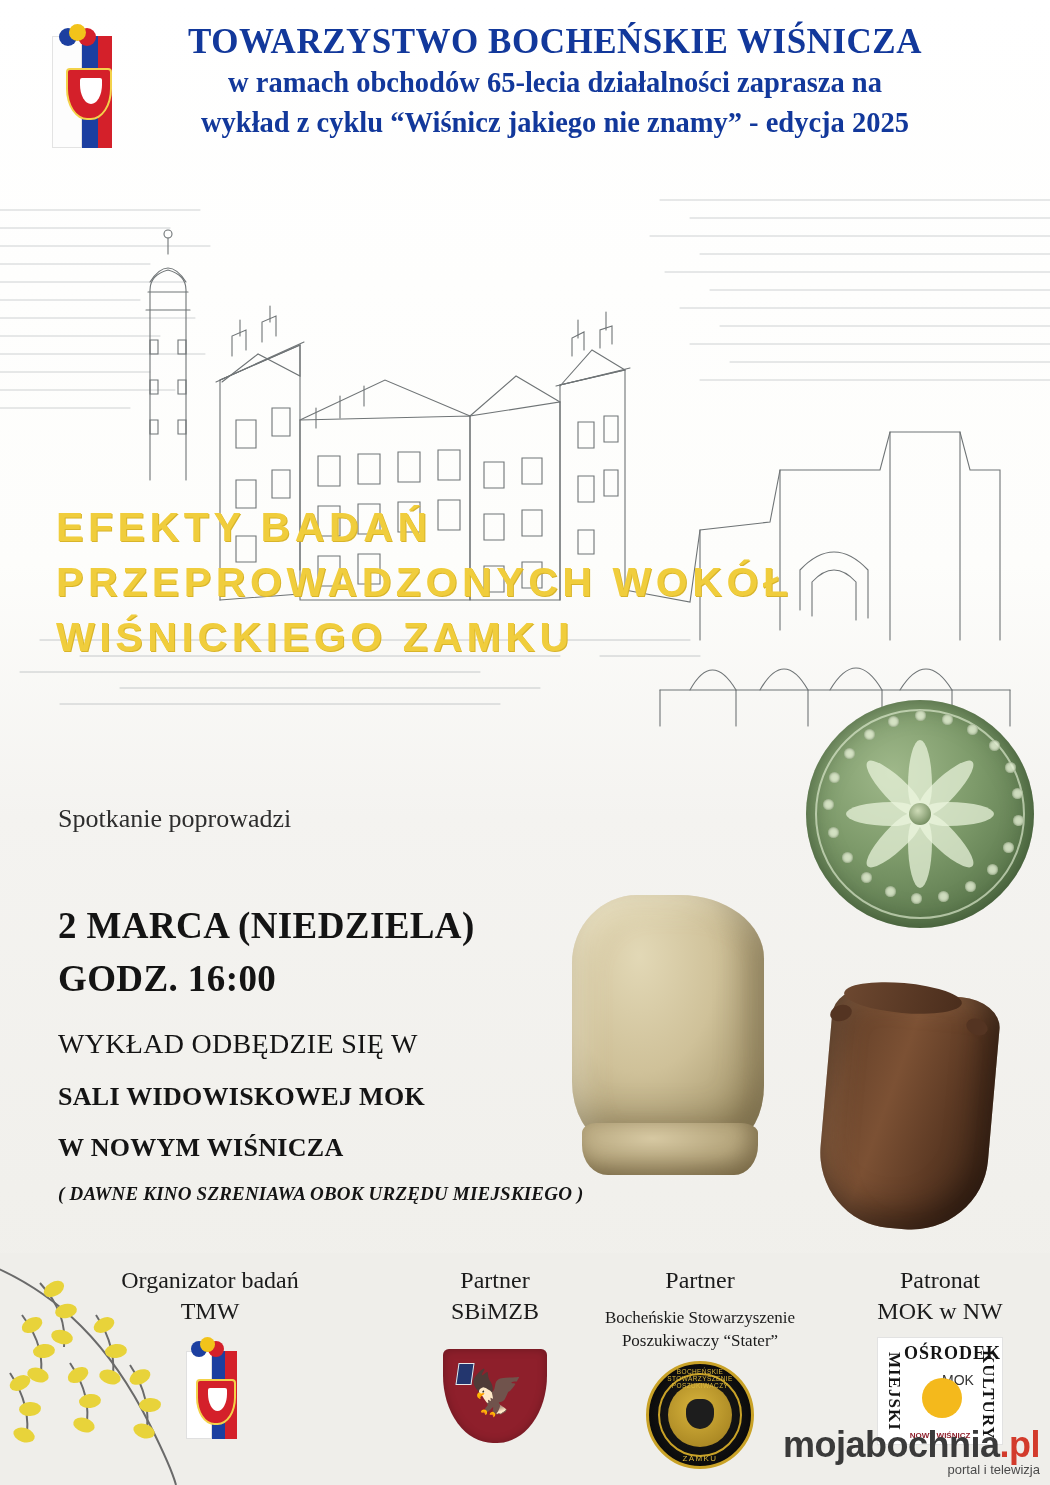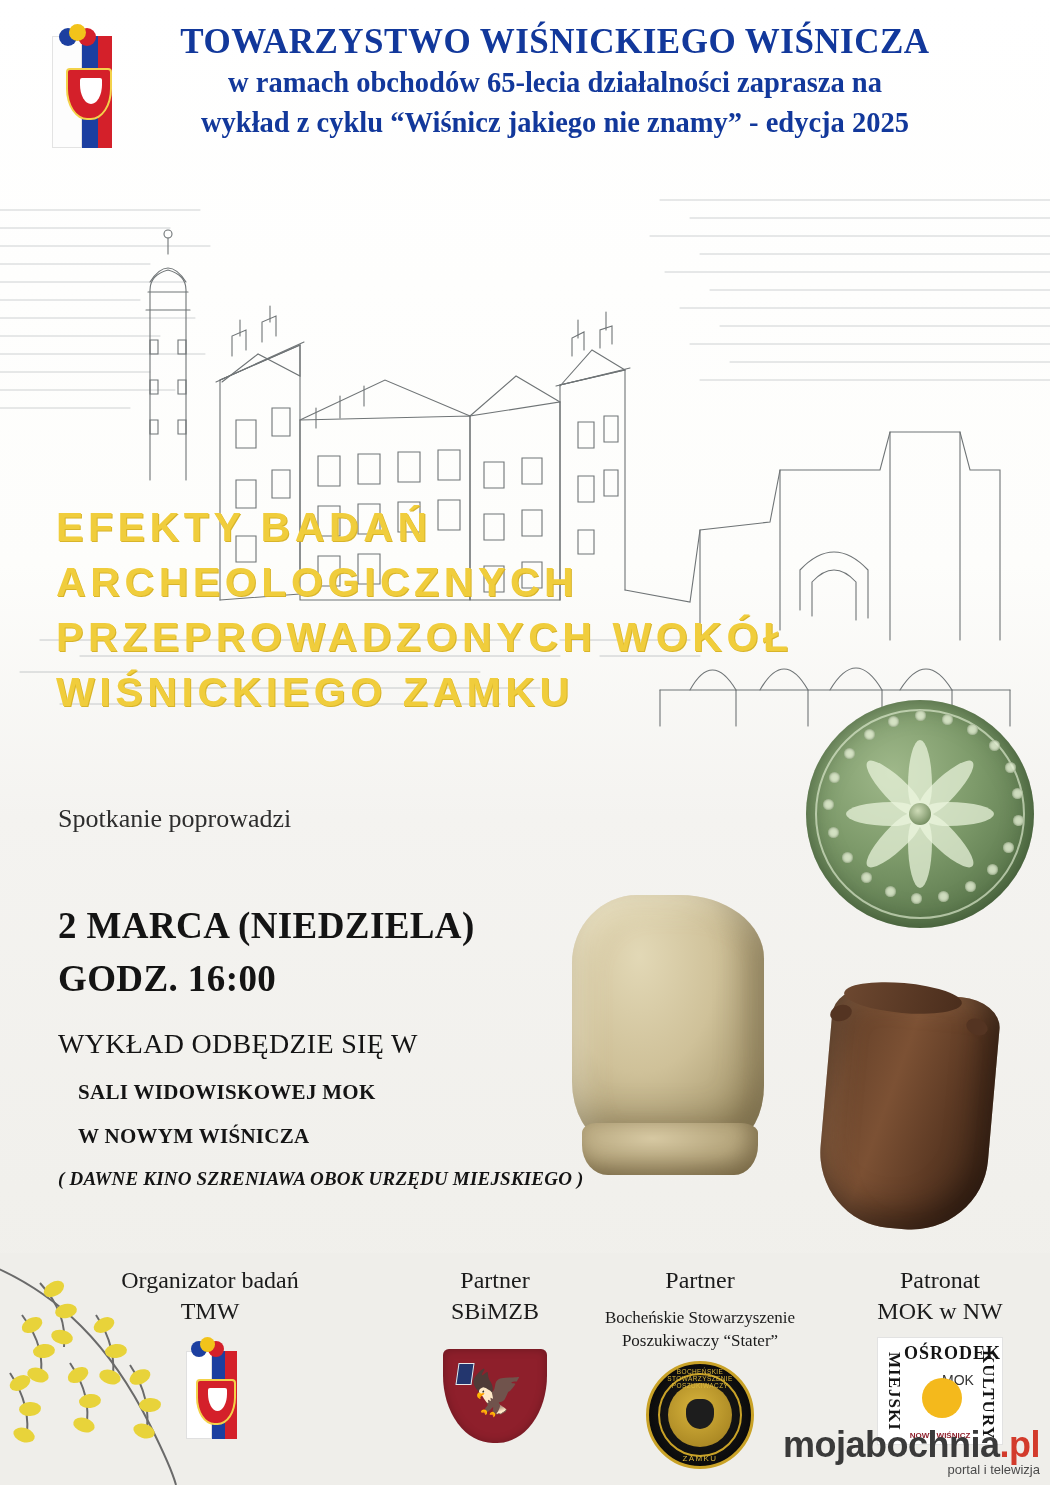--- a/index.html
+++ b/index.html
@@ -162,26 +162,25 @@
     font-family: "Liberation Serif", serif;
     font-size: 28px;
     color: #141414;
     line-height: 1.5;
     margin-top: 18px;
     letter-spacing: 0.3px;
   }
   .details .d-venue {
     font-family: "Liberation Serif", serif;
     font-weight: bold;
-    font-size: 21px;
+    font-size: 26px;
     color: #141414;
     line-height: 1.5;
     margin-top: 12px;
     letter-spacing: 0.3px;
-    margin-left: 20px;
   }
   .details .d-note {
     font-family: "Liberation Serif", serif;
     font-weight: bold;
     font-style: italic;
     font-size: 19px;
     color: #141414;
     margin-top: 16px;
     letter-spacing: 0.2px;
   }
@@ -551,28 +550,27 @@
     <div class="c-white"></div>
     <div class="c-blue"></div>
     <div class="c-red"></div>
     <div class="c-cap-b"></div>
     <div class="c-cap-r"></div>
     <div class="c-cap-y"></div>
     <div class="c-shield"></div>
   </div>
 
   <div class="header">
-    <div class="header-line1">TOWARZYSTWO WIŚNICKIEGO WIŚNICZA</div>
+    <div class="header-line1">TOWARZYSTWO BOCHEŃSKIE WIŚNICZA</div>
     <div class="header-line2">w ramach obchodów 65-lecia działalności zaprasza na</div>
     <div class="header-line3">wykład z cyklu “Wiśnicz jakiego nie znamy” - edycja 2025</div>
   </div>
 
   <div class="title-block">
     <div class="tline">EFEKTY BADAŃ</div>
-    <div class="tline">ARCHEOLOGICZNYCH</div>
     <div class="tline">PRZEPROWADZONYCH WOKÓŁ</div>
     <div class="tline">WIŚNICKIEGO ZAMKU</div>
   </div>
 
   <div class="speaker">
     <div class="sp-lead">Spotkanie poprowadzi</div>
   </div>
 
   <div class="details">
     <div class="d-date">2 MARCA (NIEDZIELA)</div>

